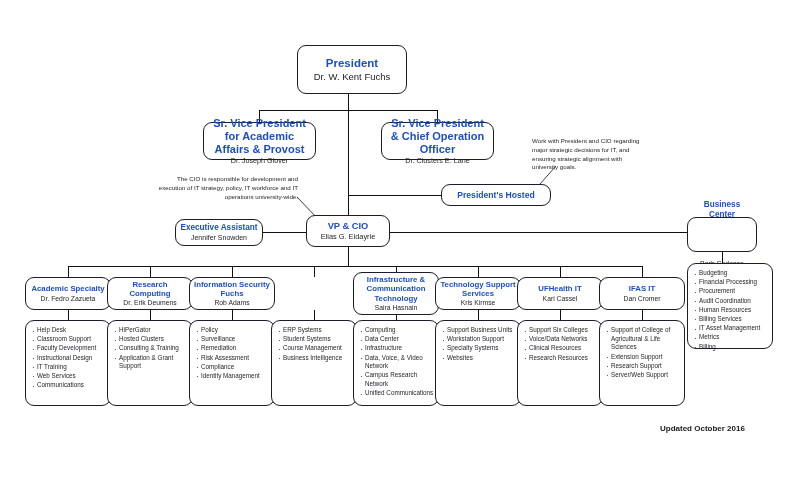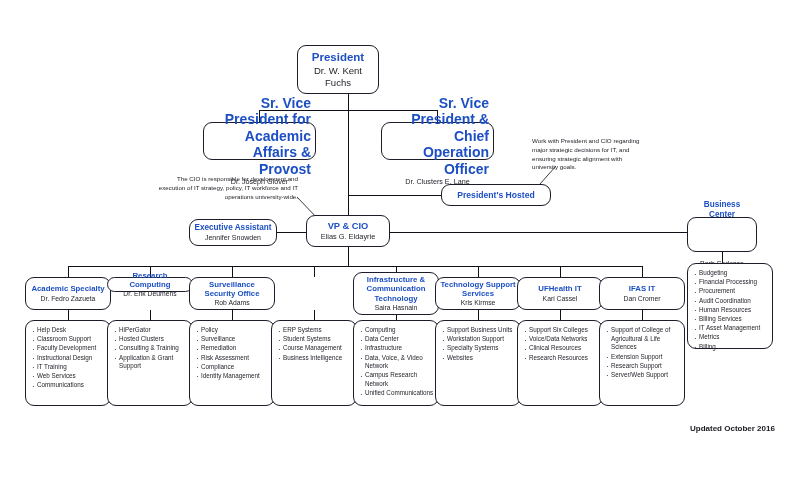--- a/index.html
+++ b/index.html
@@ -40,21 +40,21 @@
   }
   .box .person {
     color: #24242c;
     line-height: 1.2;
     margin-top: 1px;
   }
   
   .tier-pres .title { font-size: 11.5px; }
   .tier-pres .person { font-size: 9.5px; }
 
-  .tier-svp .title { font-size: 14px; text-align: right; }
+  .tier-svp .title { font-size: 11px; }
   .tier-svp .person { font-size: 7.2px; }
 
   .tier-cio .title { font-size: 9.3px; text-align: right; }
   .tier-cio .person { font-size: 7.4px; }
 
   .tier-aux .title { font-size: 8.2px; }
   .tier-aux .person { font-size: 7px; }
 
   .tier-cab .title { font-size: 8.6px; }
 
@@ -160,64 +160,64 @@
   <div class="line vline" style="left:150px; top:310px; height:10px;"></div>
   <div class="line vline" style="left:232px; top:310px; height:10px;"></div>
   <div class="line vline" style="left:314px; top:310px; height:10px;"></div>
   <div class="line vline" style="left:396px; top:315px; height:5px;"></div>
   <div class="line vline" style="left:478px; top:310px; height:10px;"></div>
   <div class="line vline" style="left:560px; top:310px; height:10px;"></div>
   <div class="line vline" style="left:642px; top:310px; height:10px;"></div>
 
   <div class="line vline" style="left:722px; top:252px; height:11px;"></div>
 
-  <div class="box tier-pres" style="left:297px; top:45px; width:82px; height:49px;">
+  <div class="box tier-pres" style="left:297px; top:45px; width:110px; height:49px;">
     <div class="title">President</div>
     <div class="person">Dr. W. Kent Fuchs</div>
   </div>
 
   <div class="box tier-svp" style="left:203px; top:122px; width:113px; height:38px;">
     <div class="title">Sr. Vice President for Academic Affairs &amp; Provost</div>
     <div class="person">Dr. Joseph Glover</div>
   </div>
 
   <div class="box tier-svp" style="left:381px; top:122px; width:113px; height:38px;">
     <div class="title">Sr. Vice President &amp; Chief Operation Officer</div>
     <div class="person">Dr. Clusters E. Lane</div>
   </div>
 
   <div class="box tier-cab" style="left:441px; top:184px; width:110px; height:22px;">
     <div class="title">President's Hosted</div>
   </div>
 
-  <div class="box tier-aux" style="left:189px; top:219px; width:88px; height:27px;">
+  <div class="box tier-aux" style="left:175px; top:219px; width:88px; height:27px;">
     <div class="title">Executive Assistant</div>
     <div class="person">Jennifer Snowden</div>
   </div>
 
   <div class="box tier-cio" style="left:306px; top:215px; width:84px; height:32px;">
     <div class="title">VP &amp; CIO</div>
     <div class="person">Elias G. Eldayrie</div>
   </div>
 
   <div class="box tier-aux" style="left:687px; top:217px; width:70px; height:35px;gap:40px;">
     <div class="title">Business Center</div>
     <div class="person">Barb Sedesse</div>
   </div>
 
   <div class="box tier-dept" style="left:25px; top:277px; width:86px; height:33px;">
     <div class="title">Academic Specialty</div>
     <div class="person">Dr. Fedro Zazueta</div>
   </div>
-  <div class="box tier-dept" style="left:107px; top:277px; width:86px; height:15px;">
+  <div class="box tier-dept" style="left:107px; top:277px; width:86px; height:33px;">
     <div class="title">Research Computing</div>
     <div class="person">Dr. Erik Deumens</div>
   </div>
   <div class="box tier-dept" style="left:189px; top:277px; width:86px; height:33px;">
-    <div class="title">Surveillance Security Office</div>
+    <div class="title">Information Security Fuchs</div>
     <div class="person">Rob Adams</div>
   </div>
   <div class="box tier-dept" style="left:353px; top:272px; width:86px; height:43px;align-items:center;">
     <div class="title">Infrastructure &amp; Communication Technology</div>
     <div class="person">Saira Hasnain</div>
   </div>
   <div class="box tier-dept" style="left:435px; top:277px; width:86px; height:33px;">
     <div class="title">Technology Support Services</div>
     <div class="person">Kris Kirmse</div>
   </div>
@@ -319,15 +319,15 @@
   <div class="note note-cio" style="left:155px; top:175px; width:143px;">The CIO is responsible for development and execution of IT strategy, policy, IT workforce and IT operations university-wide.</div>
   <svg class="leader" style="left:296px; top:196px; width:26px; height:26px;">
     <line x1="1" y1="1" x2="22" y2="23" stroke="#24242c" stroke-width="0.9"></line>
   </svg>
 
   <div class="note note-cab" style="left:532px; top:137px; width:113px;">Work with President and CIO regarding major strategic decisions for IT, and ensuring strategic alignment with university goals.</div>
   <svg class="leader" style="left:538px; top:165px; width:22px; height:22px;">
     <line x1="18" y1="1" x2="2" y2="19" stroke="#24242c" stroke-width="0.9"></line>
   </svg>
 
-  <div class="footer" style="left:690px; top:424px;">Updated October 2016</div>
+  <div class="footer" style="left:660px; top:424px;">Updated October 2016</div>
 
 </div>
 
 </body></html>

